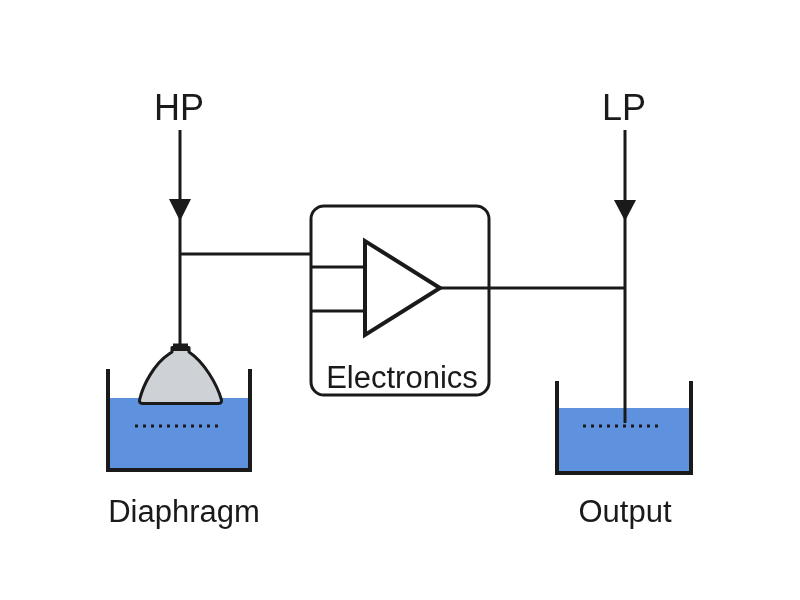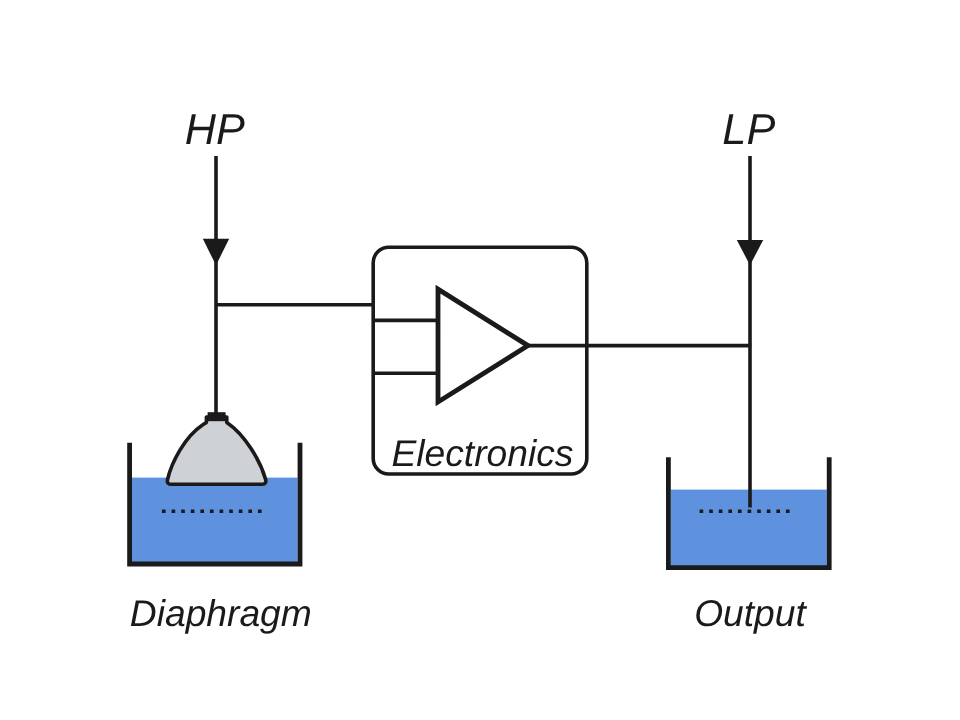--- a/index.html
+++ b/index.html
@@ -7,21 +7,20 @@
     padding: 0;
     width: 800px;
     height: 600px;
     overflow: hidden;
   }
   .canvas {
     position: relative;
     width: 800px;
     height: 600px;
     background: #ffffff;
-    font-style: italic;
   }
   svg { display: block; }
   text {
     font-family: "Liberation Sans", sans-serif;
     font-weight: 500;
   }
   .lbl-big { font-size: 36px; }
   .lbl     { font-size: 31px; }
   .stroke3 { fill: none; stroke-width: 3; stroke-linecap: butt; }
   .stroke4 { fill: none; stroke-width: 4; stroke-linejoin: miter; }

